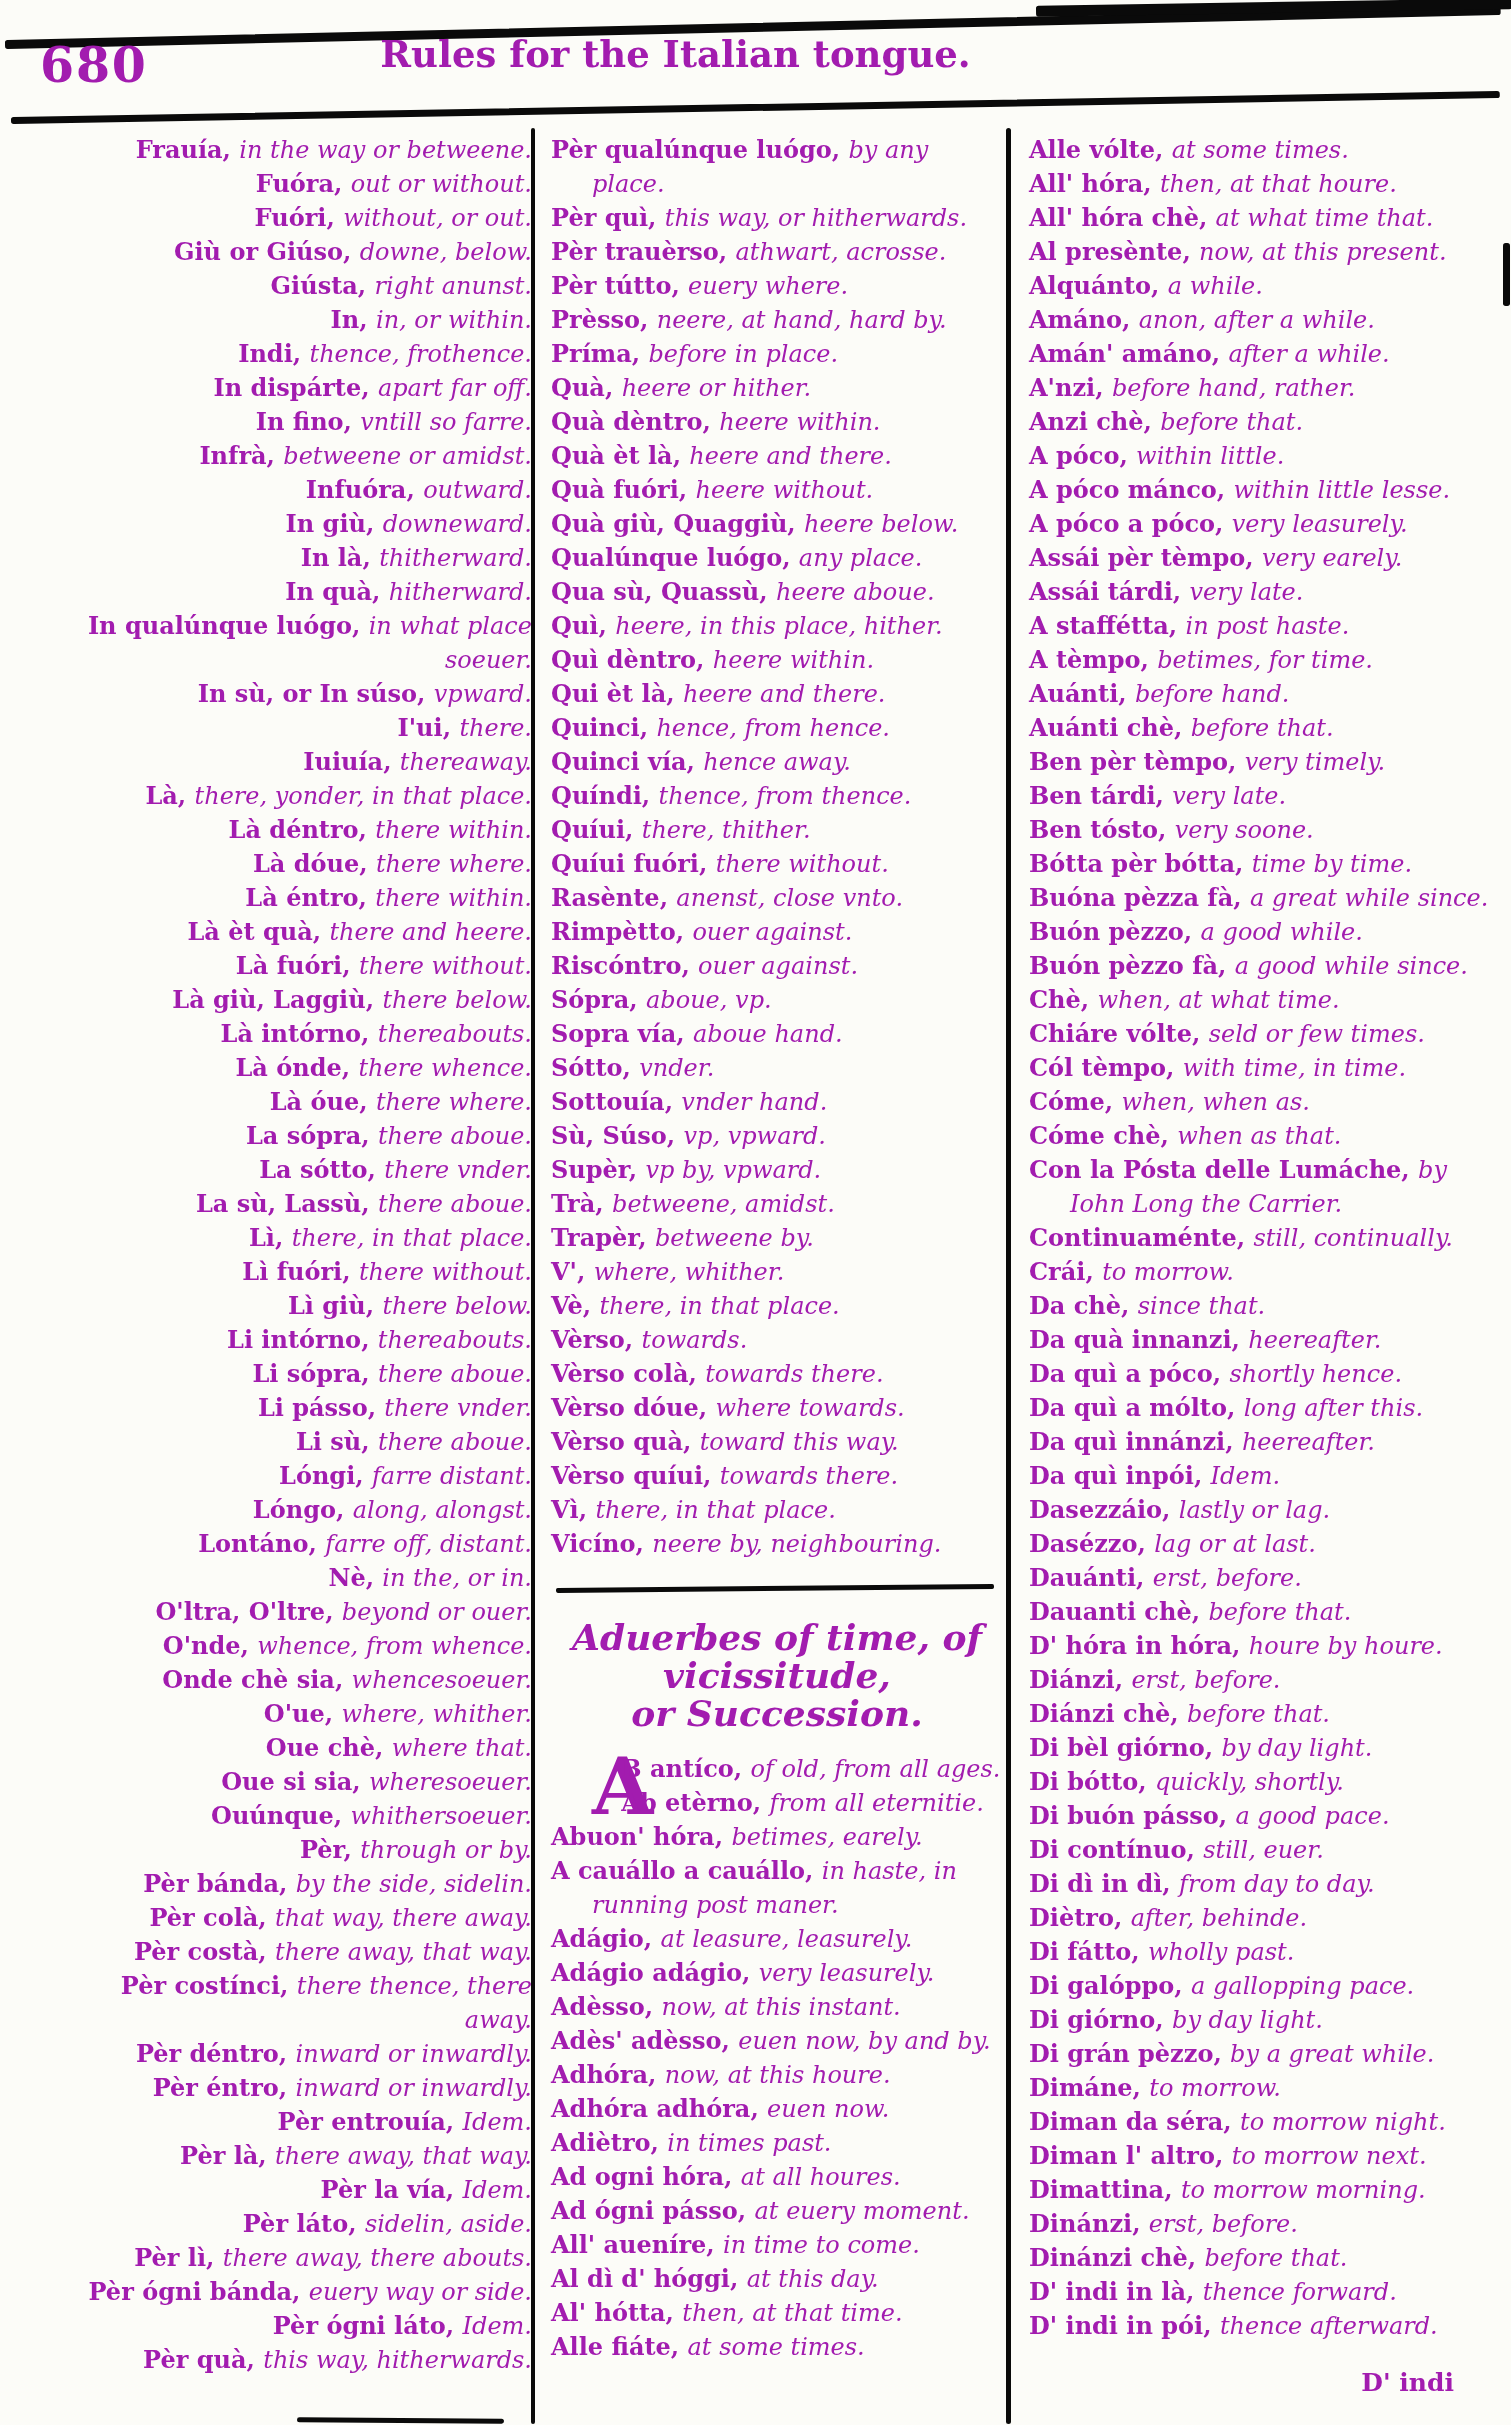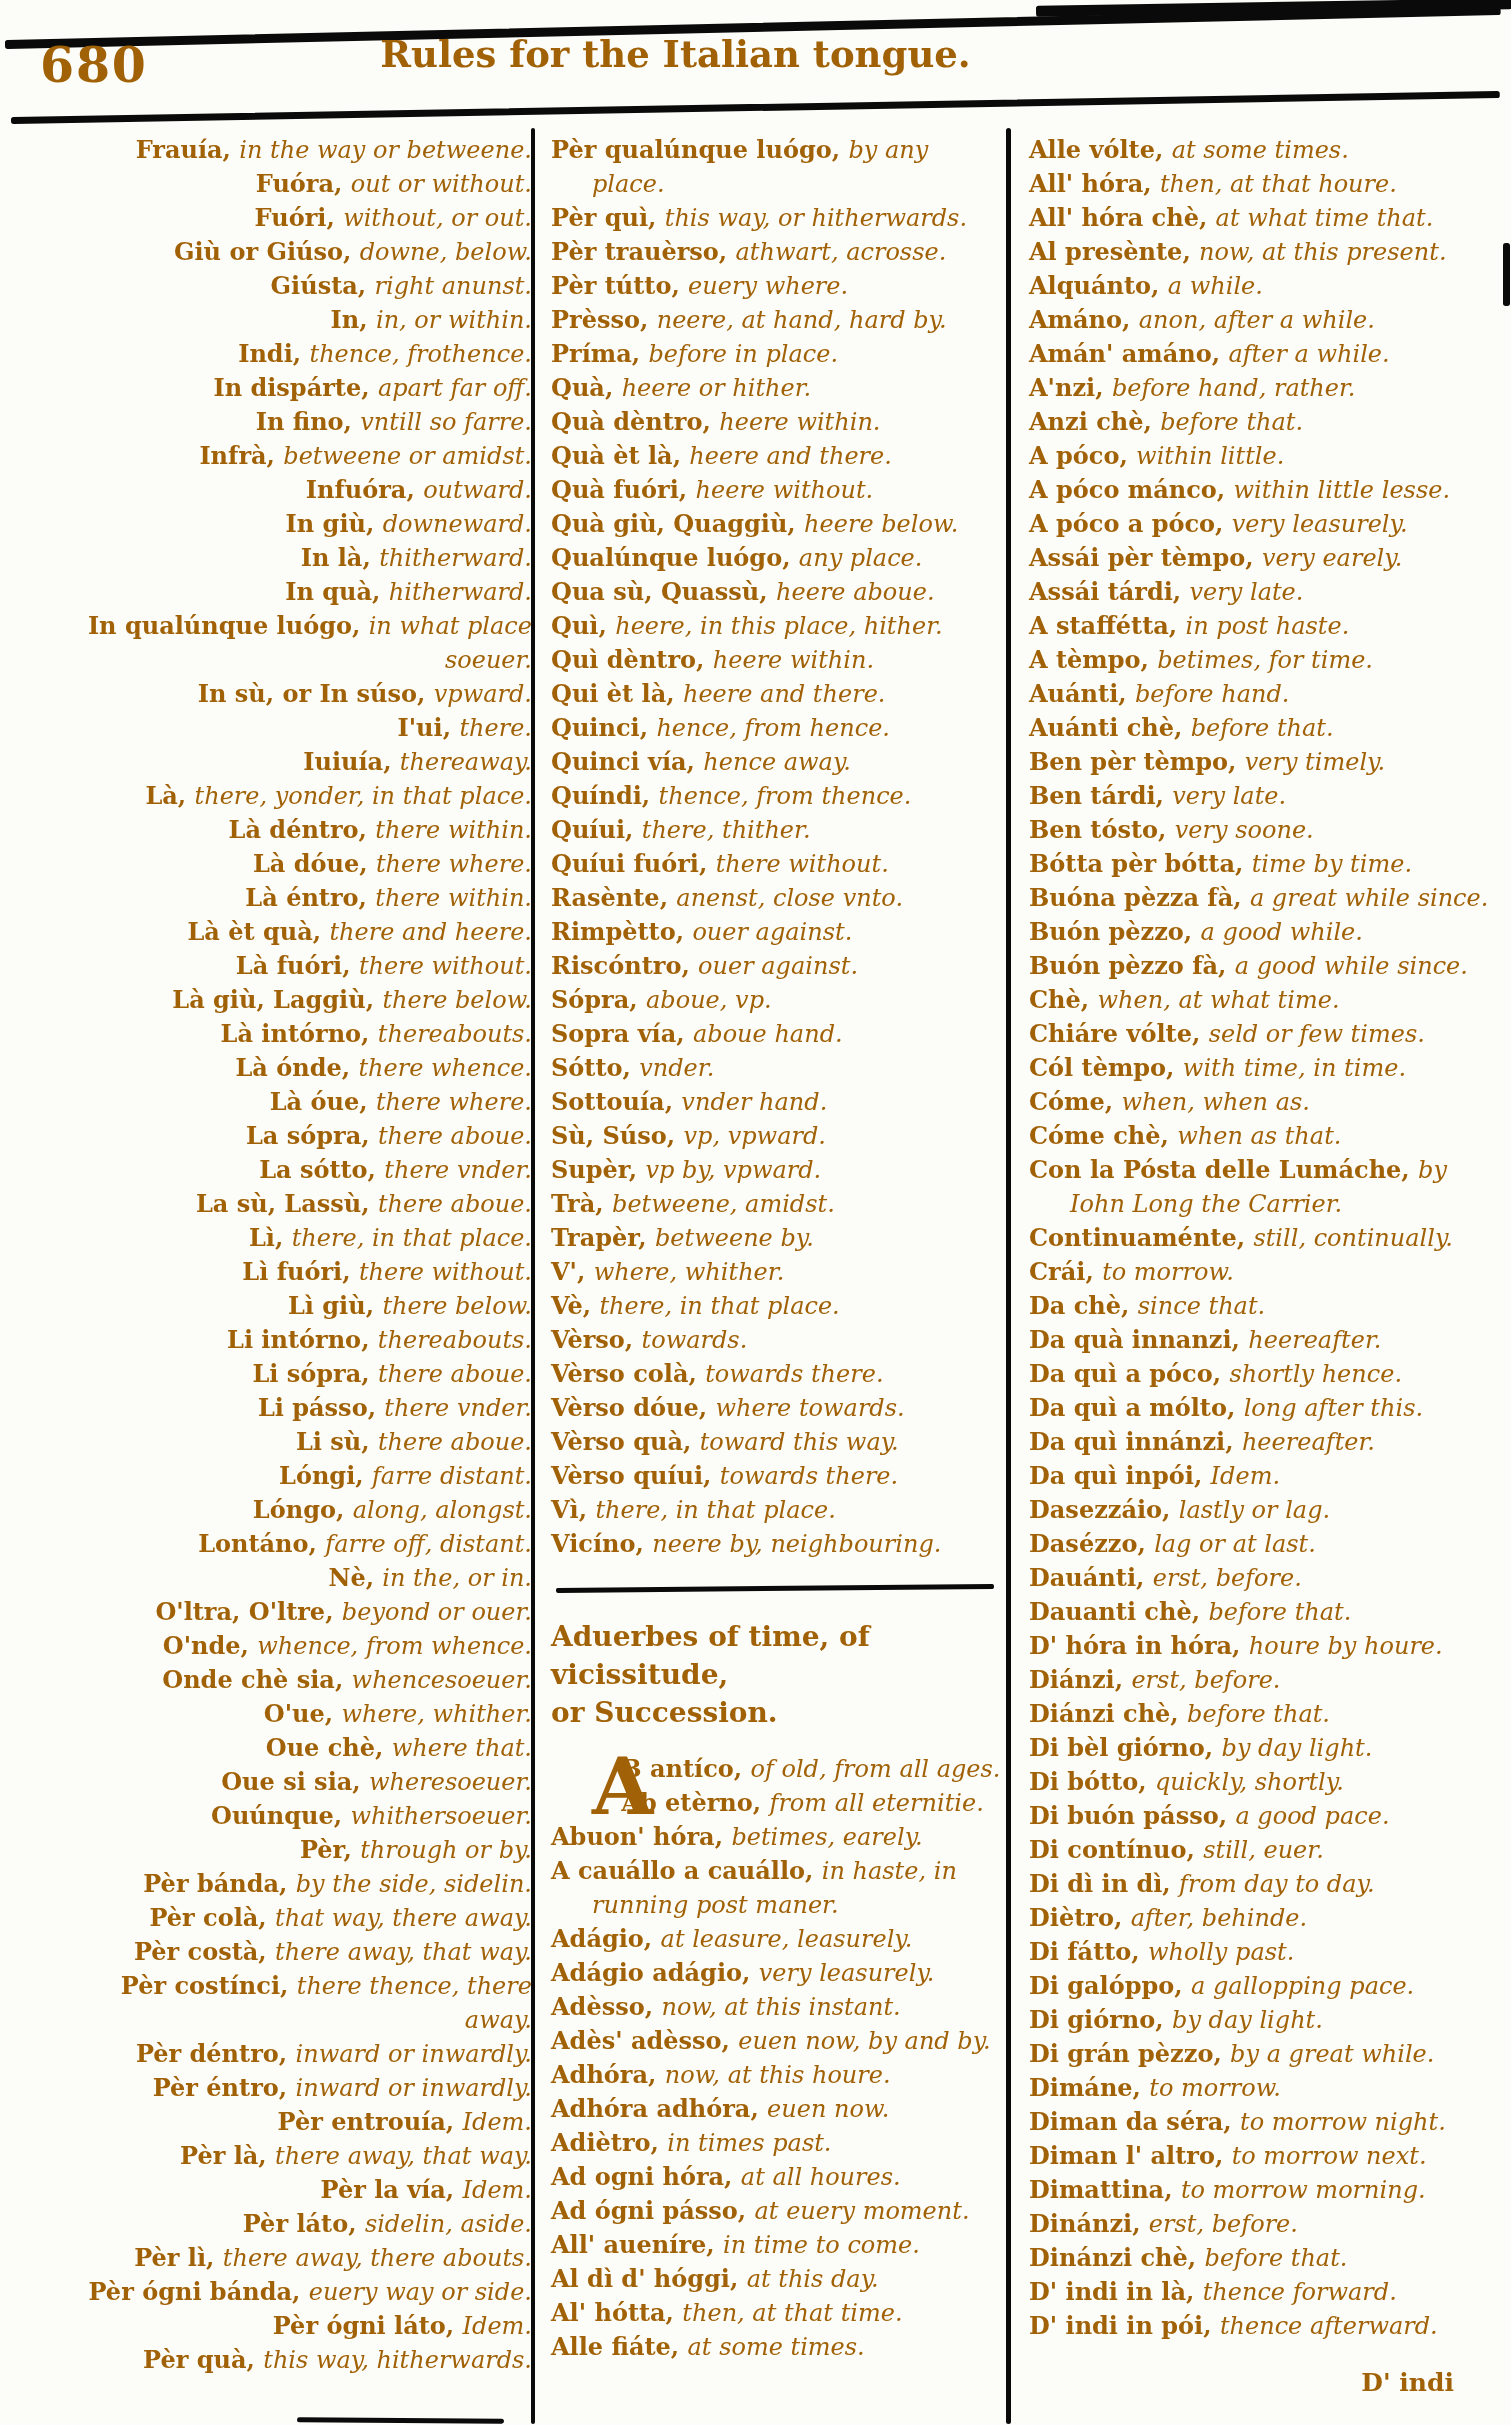--- a/index.html
+++ b/index.html
@@ -2,21 +2,21 @@
 <html style="font-size:14.4px"><head>
 <meta charset="utf-8">
 <style>
   html,body{margin:0;padding:0;}
   body{
     width:1512px;height:2426px;position:relative;
     background:#e9e7e0;
     font-family:"DejaVu Serif","Liberation Serif",serif;
   }
   .page{
-    position:absolute;inset:0;background:#fcfcf8;color:#a16207;overflow:hidden;
+    position:absolute;inset:0;background:#fcfcf8;color:#a21caf;overflow:hidden;
   }
   
   .rule{position:absolute;background:#0a0a0a;border-radius:2.7px;}
   .rule-top{left:5.4px;top:40px;width:1496px;height:9px;transform:rotate(-1.3deg);transform-origin:left center;}
   .rule-top-right{left:1036px;top:1.8px;width:476px;height:10.8px;transform:rotate(-0.9deg);}
   .rule-header{left:10.8px;top:117px;width:1489px;height:7.2px;transform:rotate(-1.0deg);transform-origin:left center;}
   .vrule-1{left:531px;top:128px;width:3.6px;height:2296px;}
   .vrule-2{left:1006px;top:128px;width:4.5px;height:2296px;}
   .edge-mark{left:1503px;top:243px;width:7.2px;height:63px;}
   .bottom-mark{left:297px;top:2418px;width:207px;height:5.4px;transform:rotate(0.4deg);}
@@ -27,21 +27,21 @@
   .col{position:absolute;top:133px;font-size:24px;line-height:34px;}
   #col1{left:50px;width:482px;text-align:right;}
   #col2{left:551px;width:452px;}
   #col3{left:1029px;width:476px;}
   .entry{padding-left:41px;text-indent:-41px;}
   .term{font-weight:bold;}
   .gloss{font-style:italic;}
   .dropcap{float:left;font-size:79px;line-height:59px;padding:5.4px 9px 0 0;font-weight:bold;text-indent:0;}
   
   .divider{height:4.5px;background:#0a0a0a;margin:25px 9px 0 5.4px;transform:rotate(-0.5deg);border-radius:1.8px;}
-  .section-head{margin:27px 0 20px;text-align:left;font-weight:bold;font-size:28px;line-height:38px;}
+  .section-head{margin:27px 0 20px;text-align:center;font-style:italic;font-weight:bold;font-size:36px;line-height:38px;}
   .section-head span{display:block;}
   
   .catchword{position:absolute;right:58px;top:2368px;font-size:25px;font-weight:bold;}
 </style>
 </head>
 <body>
 
 <div class="page">
 
   <div class="rule rule-top"></div>

